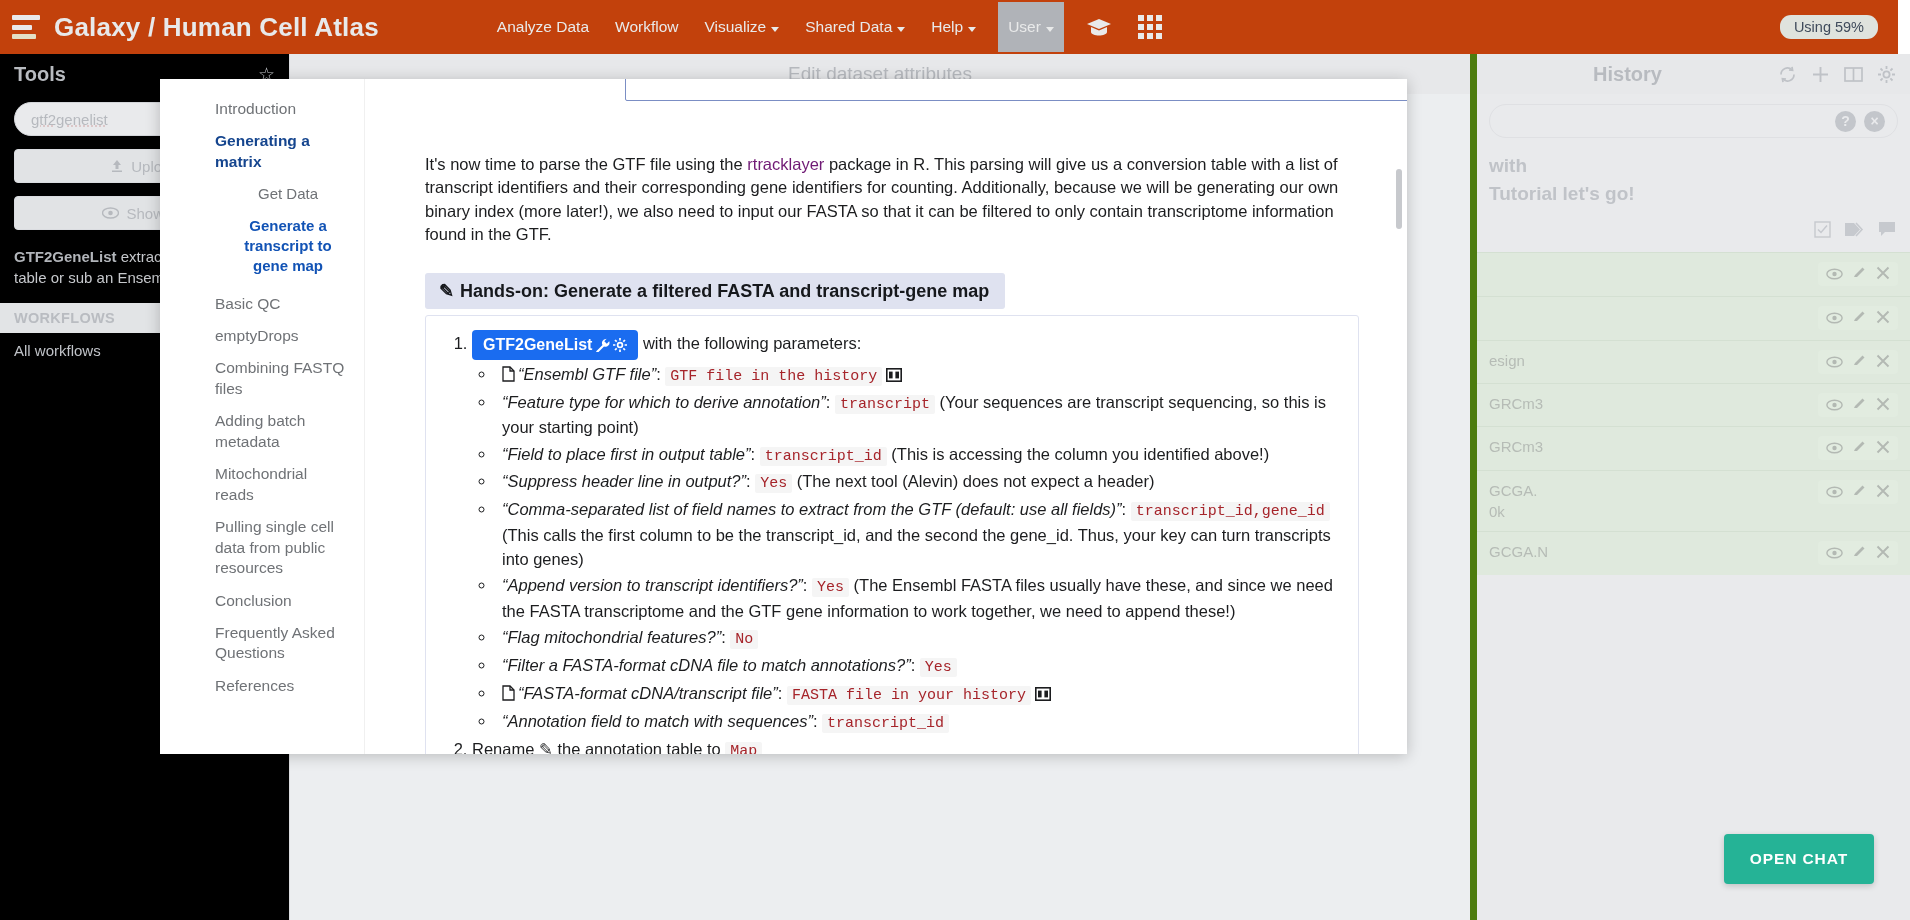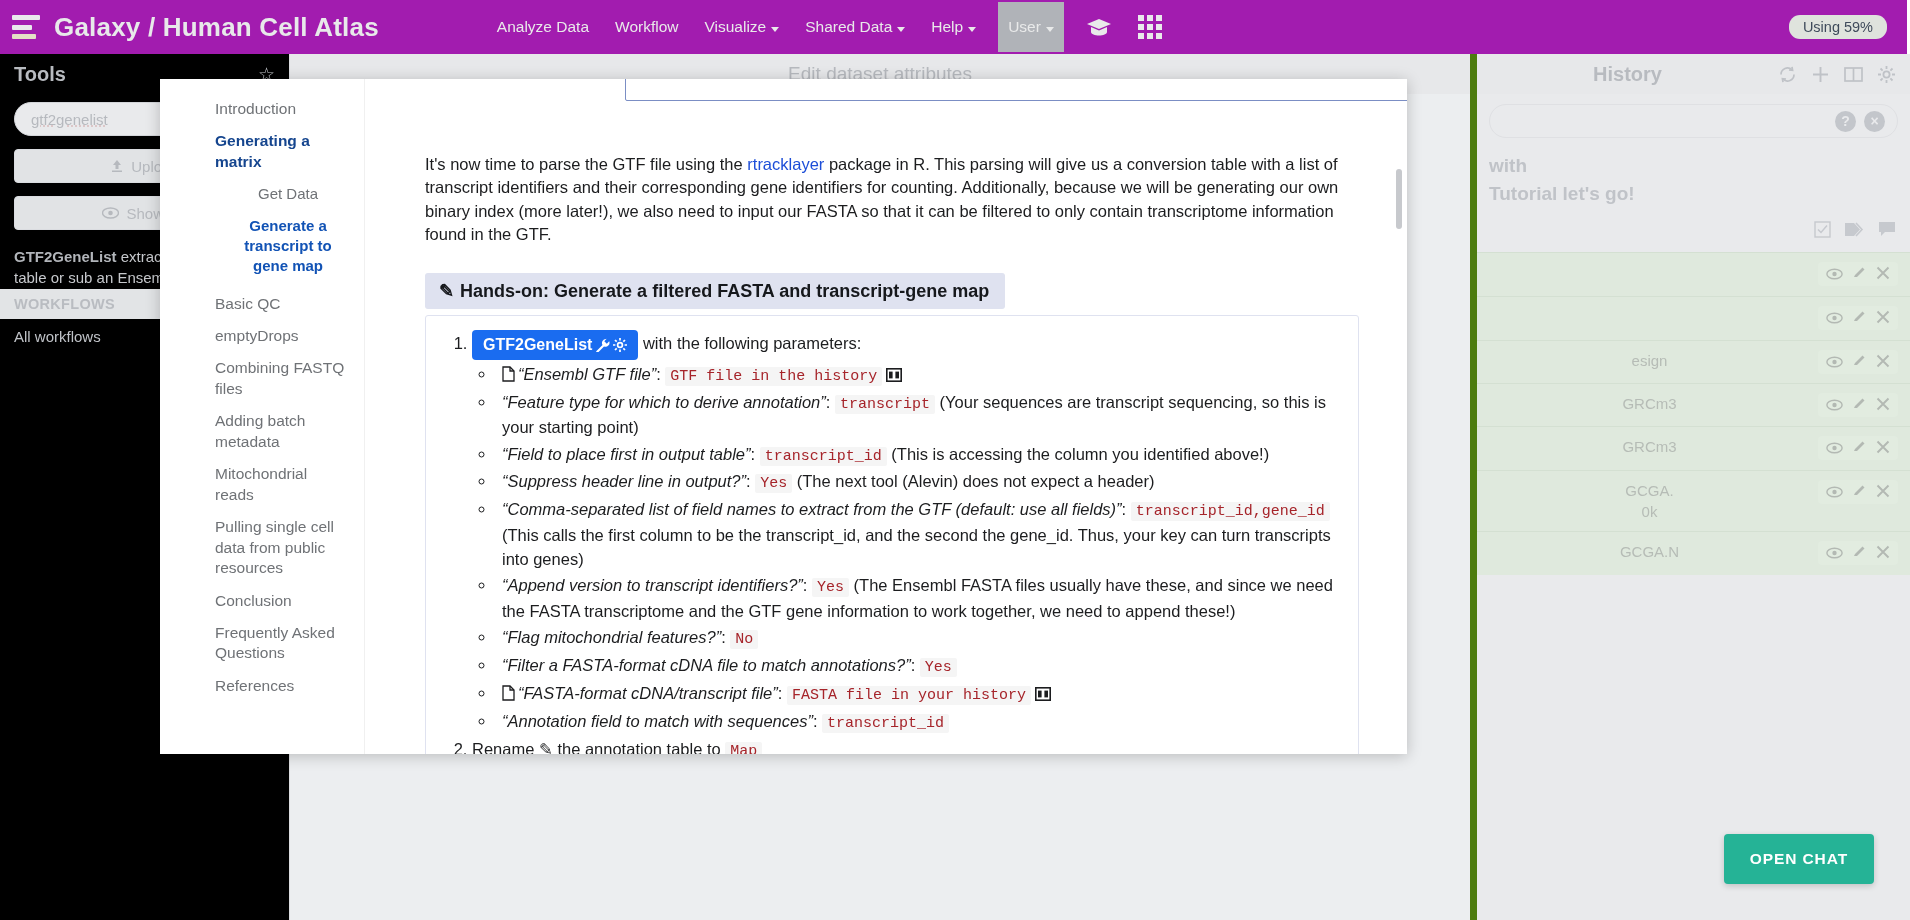--- a/index.html
+++ b/index.html
@@ -10,22 +10,22 @@
     font-family: "Liberation Sans", sans-serif;
     background: #ffffff;
   }
   #app { position: relative; width: 1910px; height: 920px; }
 
   
   .bg-layer { position: absolute; inset: 0; }
 
   
   .masthead {
-    position: absolute; top: 0; left: 0; right: 3px; height: 54px;
-    background: #a21caf;
+    position: absolute; top: 0; left: 0; right: 12px; height: 54px;
+    background: #c2410c;
     display: flex; align-items: center;
   }
   .mast-logo {
     width: 30px; height: 24px; margin-left: 12px; margin-right: 12px;
     display: flex; flex-direction: column; justify-content: space-between;
   }
   .mast-logo i { display: block; height: 5px; background: #e9e9ec; border-radius: 1px; }
   .mast-logo i:nth-child(1) { width: 28px; }
   .mast-logo i:nth-child(2) { width: 20px; }
   .mast-logo i:nth-child(3) { width: 24px; background: #e4e0c6; }
@@ -76,21 +76,21 @@
   .tool-btn {
     margin: 13px 14px 0; height: 34px; background: #e1e3e5; border: 1px solid #dadce0;
     border-radius: 4px; display: flex; align-items: center; justify-content: center;
     gap: 7px; font-size: 15px; color: #b6b9be;
   }
   .tool-desc {
     margin: 16px 14px 0; font-size: 15px; color: #c6c8cc; line-height: 1.42;
   }
   .tool-desc b { color: #b2b5ba; }
   .section-head {
-    padding: 7px 14px; background: #e2e4e6;
+    margin-top: 14px; padding: 7px 14px; background: #e2e4e6;
     font-size: 14.5px; font-weight: bold; color: #b9bcc1; letter-spacing: .3px;
   }
   .section-item { padding: 9px 14px; font-size: 15px; color: #c0c3c8; }
 
   
   .center-area {
     position: absolute; top: 54px; left: 290px; right: 440px; bottom: 0;
     background: #eceef0;
   }
   .center-head {
@@ -124,21 +124,21 @@
   .hist-tags {
     display: flex; justify-content: flex-end; gap: 13px; padding: 14px 14px 10px;
     color: #c6c9ce;
   }
   .hist-item {
     background: #dfe9dd; border-top: 1px solid #d4e0d2; padding: 9px 12px;
     display: flex; align-items: flex-start; gap: 8px;
     font-size: 15px; color: #b6bcb6; min-height: 38px;
   }
   .hist-item.blank { min-height: 44px; }
-  .hist-item-text { flex: 1; line-height: 1.4; overflow: hidden; text-align: center; }
+  .hist-item-text { flex: 1; line-height: 1.4; overflow: hidden; }
   .hist-item-actions {
     display: flex; gap: 9px; background: #e2ece0; border-radius: 4px;
     padding: 3px 8px; color: #b3b9b3; align-items: center; flex-shrink: 0;
   }
 
   
   .modal {
     position: absolute; left: 160px; top: 79px; width: 1247px; height: 675px;
     background: #ffffff; box-shadow: 0 2px 14px rgba(0,0,0,.22);
     display: flex; overflow: hidden;
@@ -158,21 +158,21 @@
   .tut-inner { padding: 12px 48px 0 60px; }
 
   .edit-field {
     position: absolute; left: 260px; top: -14px; width: 920px; height: 36px;
     border: 1px solid #7b8ec4; border-radius: 2px; background: #fff;
   }
 
   .para {
     font-size: 16.5px; color: #1c1d1f; line-height: 1.42; margin-top: 62px;
   }
-  .para a { color: #1d4ed8; text-decoration: none; }
+  .para a { color: #701a75; text-decoration: none; }
 
   .handson {
     display: inline-block; margin-top: 26px; background: #dfe2f0;
     padding: 7px 16px 7px 14px; border-radius: 3px;
     font-size: 18px; font-weight: bold; color: #16181c;
   }
   .handson .pencil { margin-right: 6px; }
 
   .handson-body {
     margin-top: 6px; border: 1px solid #dfe2f0; border-radius: 3px;

